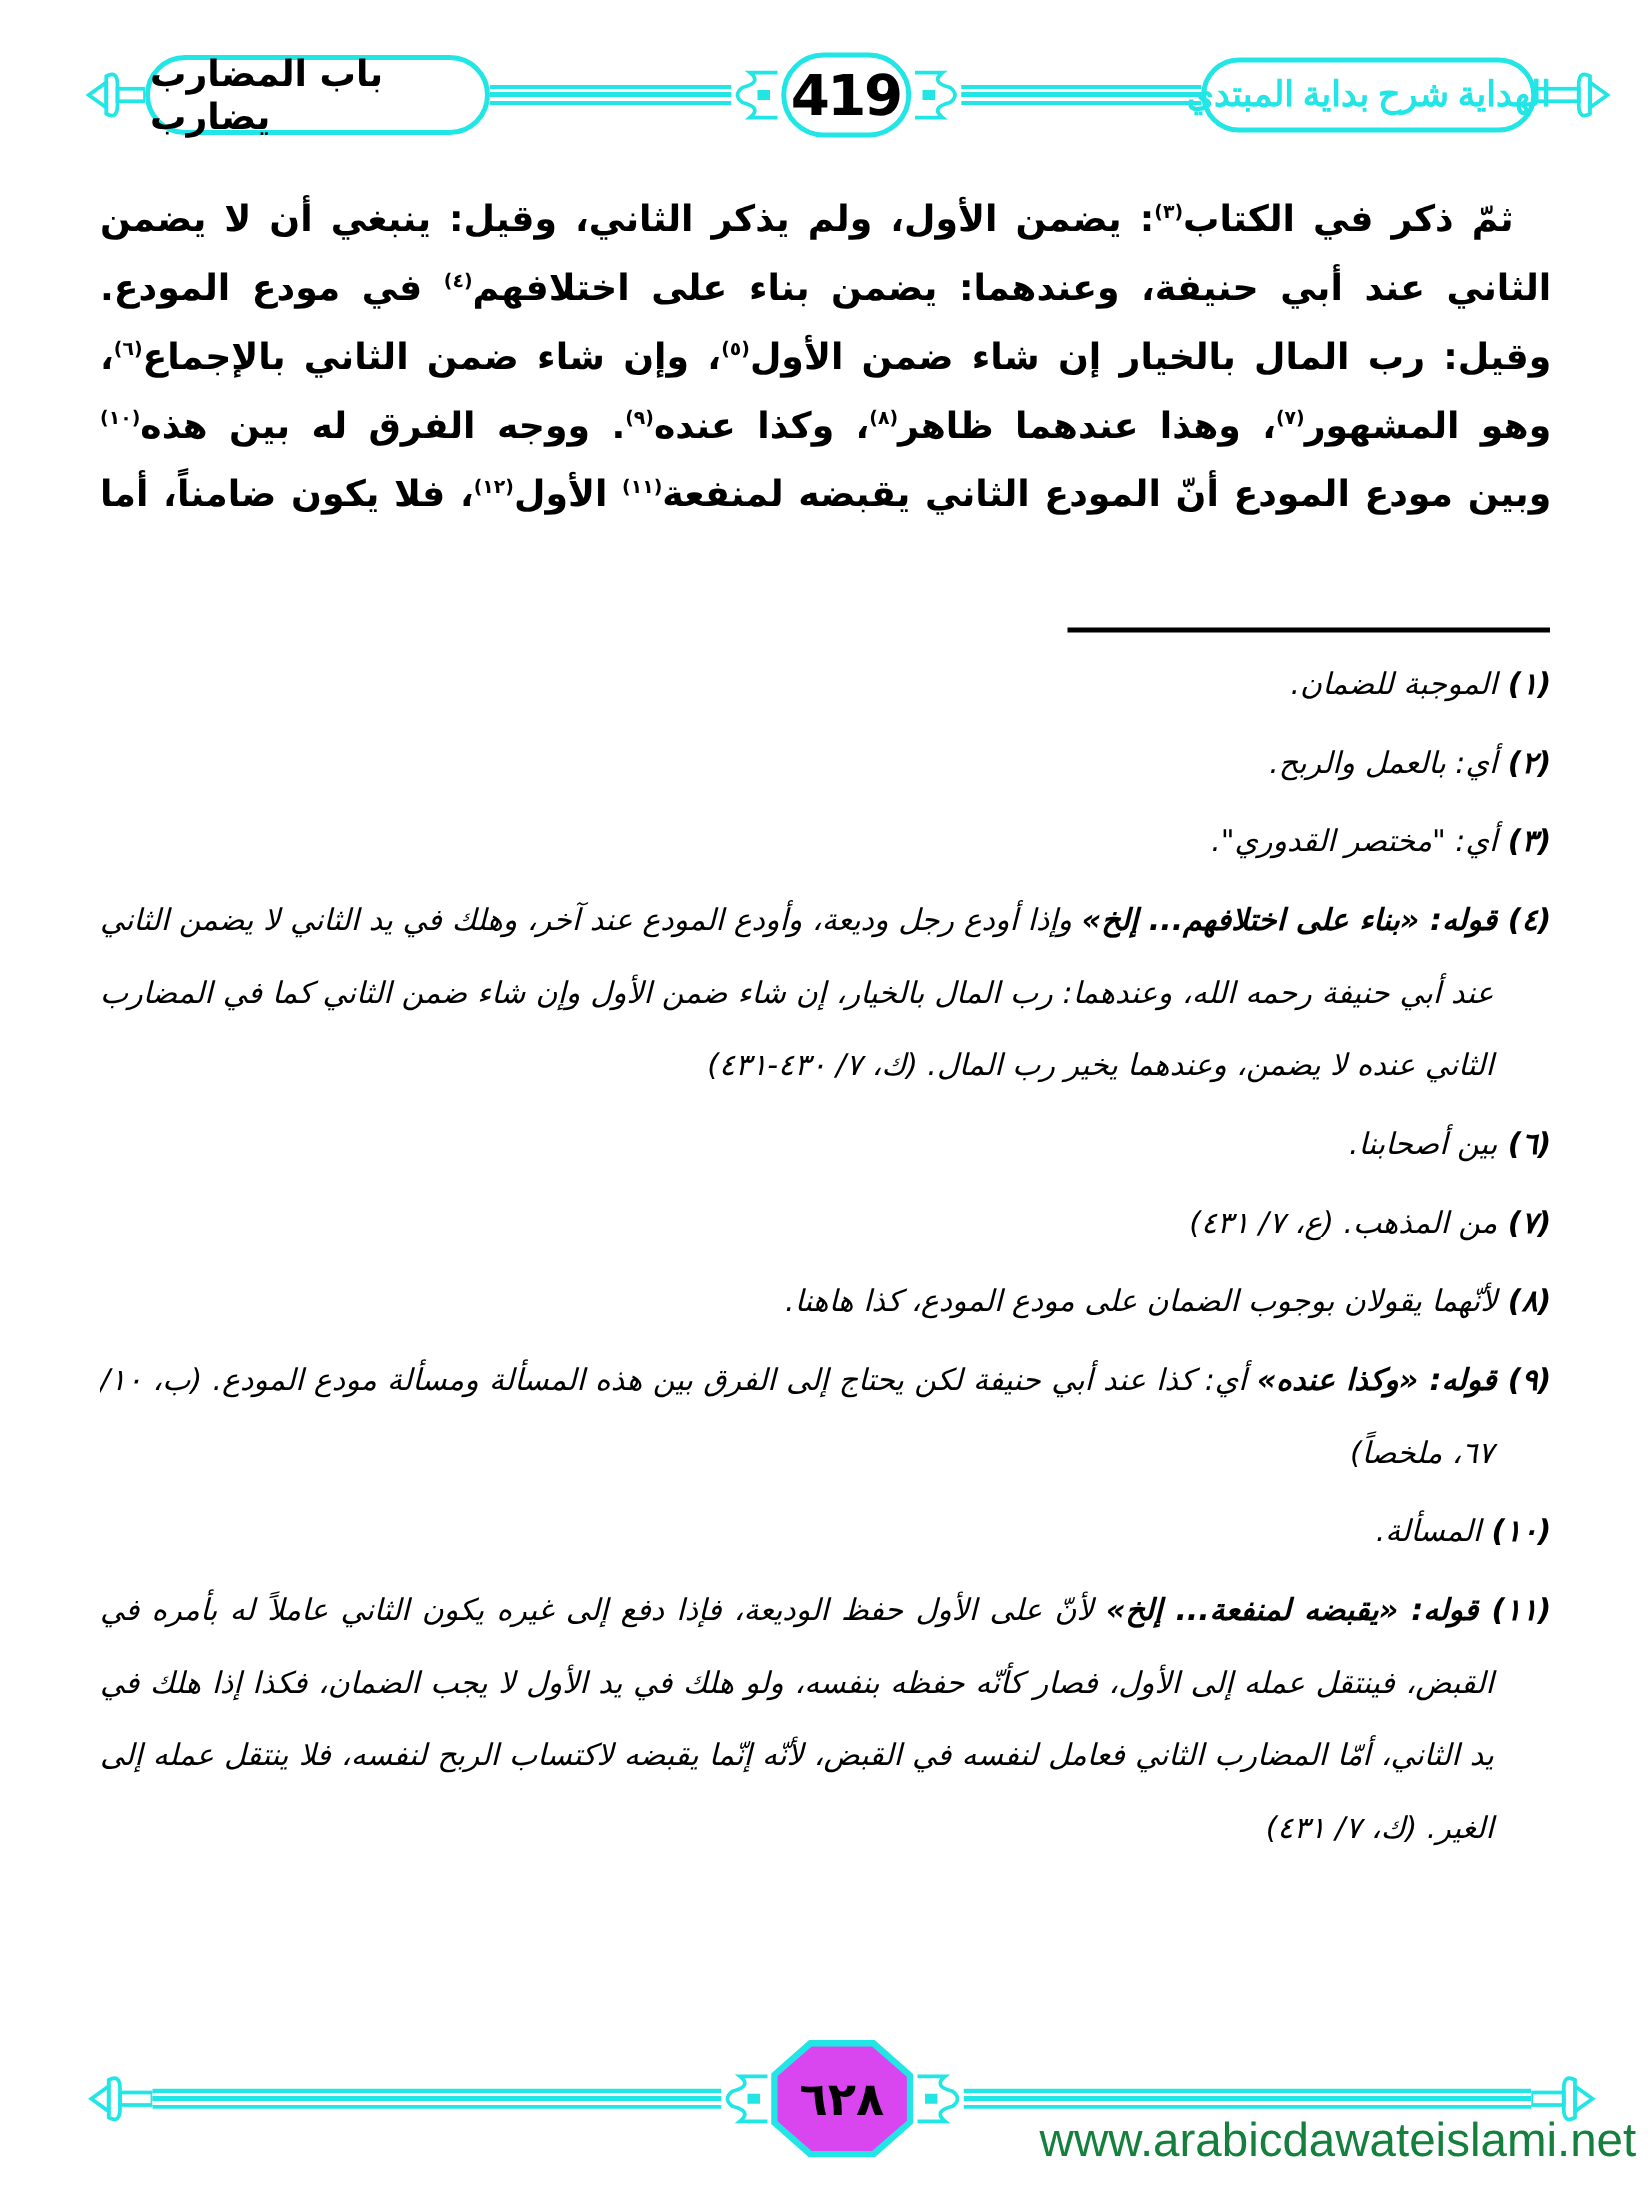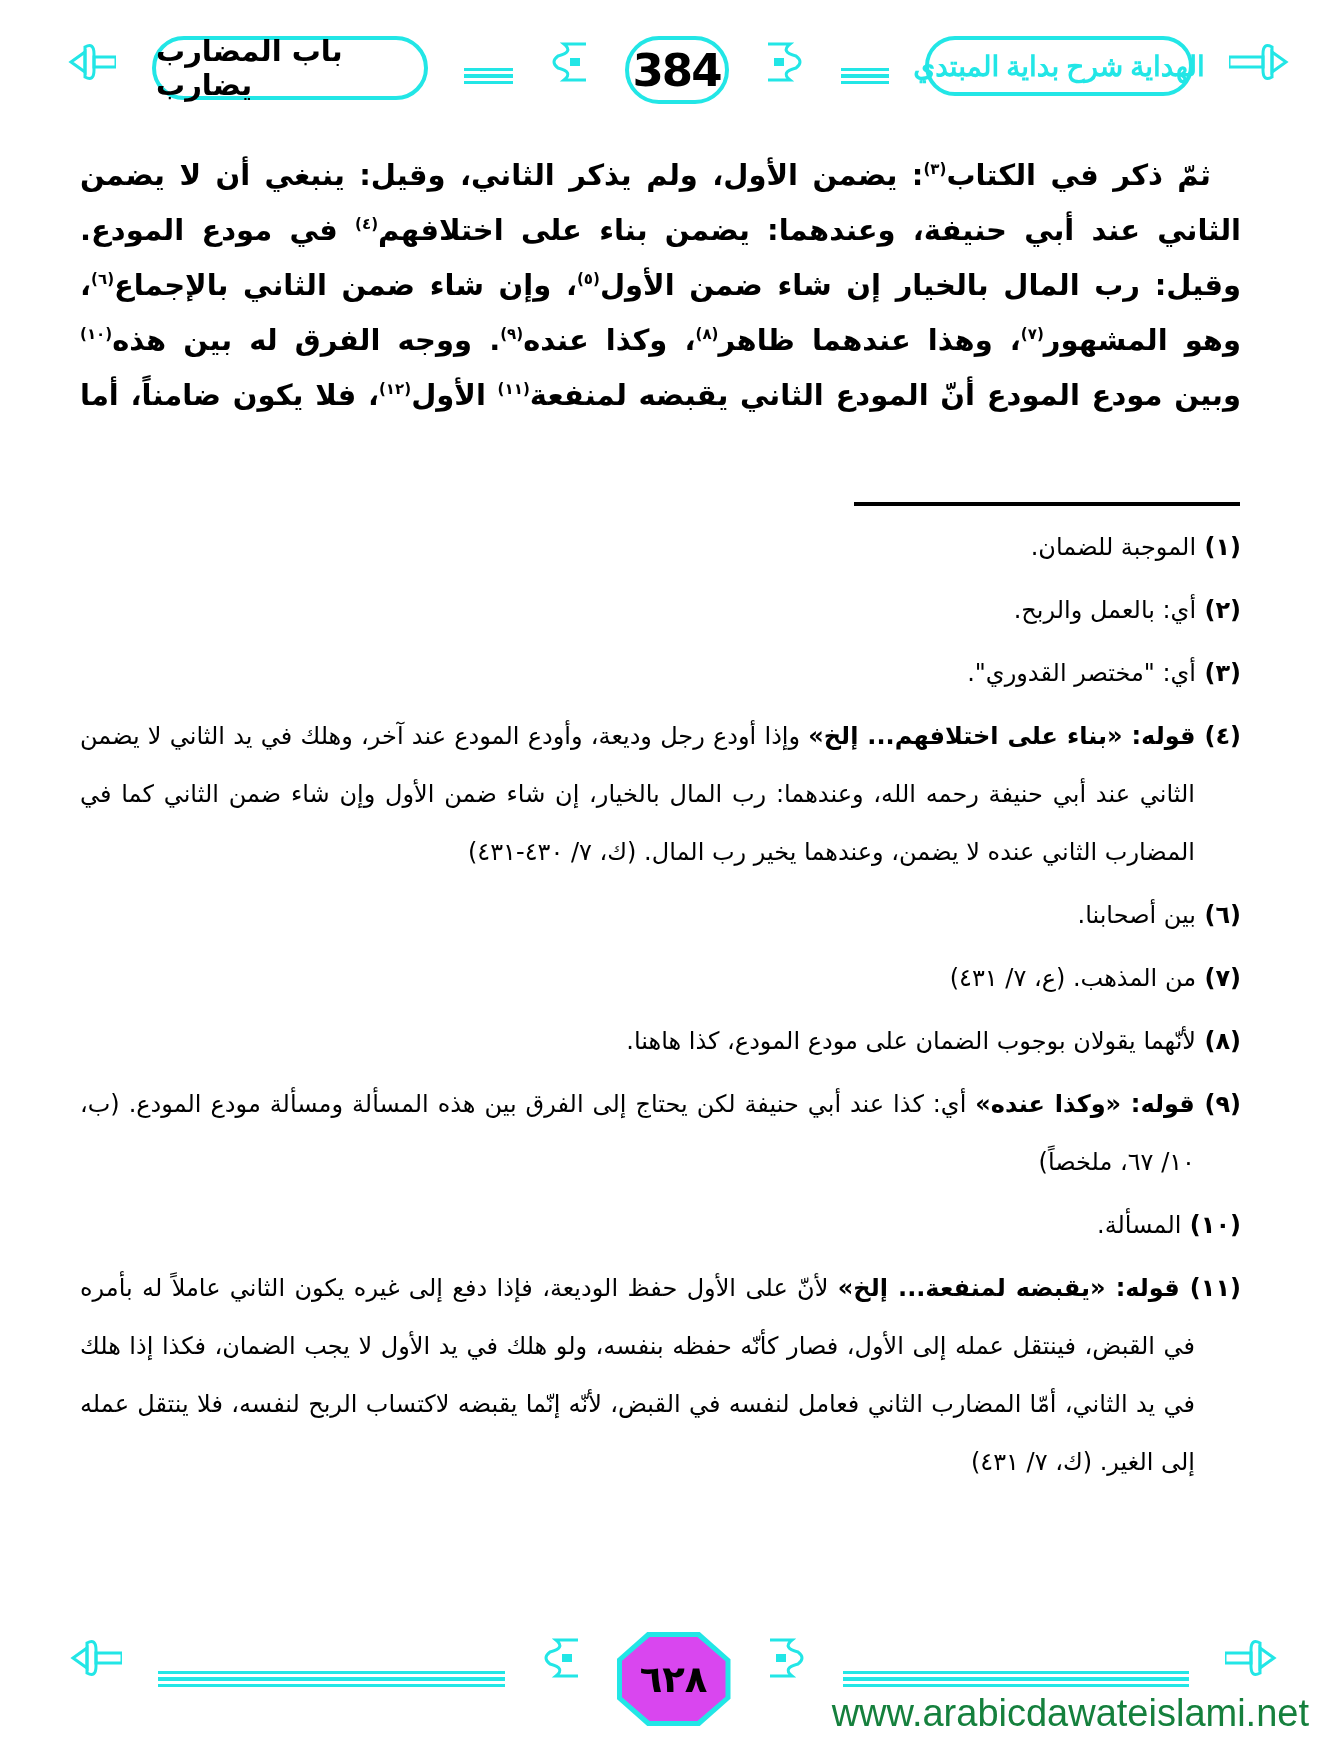--- a/index.html
+++ b/index.html
@@ -1,21 +1,21 @@
 <!DOCTYPE html>
 <html lang="ar"><head>
 <meta charset="utf-8">
 <style>
   :root{ --cy:#22e6e6; --ink:#000; }
   html,body{ margin:0; padding:0; background:#fff; }
   .page{ position:relative; width:1319px; height:1760px; background:#fff; overflow:hidden;
          font-family:"DejaVu Sans",sans-serif; color:var(--ink); }
 
   
-  .band{ position:absolute; display:flex; direction:ltr;gap:36px; }
+  .band{ position:absolute; display:flex; align-items:center; direction:ltr; }
   .top-band{ top:36px; left:68px; right:30px; height:80px; }
   .bottom-band{ top:1632px; left:70px; right:42px; height:94px; }
   .rule3{ flex:1; height:16px; align-self:center;
           background:linear-gradient(to bottom,var(--cy) 0 3px,#fff 3px 6px,var(--cy) 6px 10px,#fff 10px 13px,var(--cy) 13px 16px); }
   .cartouche{ border:4px solid var(--cy); background:#fff; display:flex; align-items:center; justify-content:center; box-sizing:border-box; }
   .cart-chapter{ width:276px; height:64px; border-radius:40px; }
   .cart-chapter span{ font-weight:bold; font-size:29px; }
   .cart-page{ width:104px; height:68px; border-radius:36px; }
   .cart-page span{ font-weight:bold; font-size:45px; letter-spacing:-2px; font-family:"DejaVu Sans",sans-serif; }
   .cart-book{ width:268px; height:60px; border-radius:34px; }
@@ -33,21 +33,21 @@
   .bodytext{ position:absolute; top:148px; right:78px; left:80px; direction:rtl;
              font-size:29px; font-weight:bold; line-height:55px; }
   .bodyp{ margin:0; }
   .bodyp.indent{ text-indent:30px; text-align:justify; text-align-last:justify; }
   .sup{ font-size:0.52em; vertical-align:super; line-height:0; }
 
   
   .fnsep{ position:absolute; top:502px; right:79px; width:386px; height:4px; background:#000; }
   .footnotes{ position:absolute; top:518px; right:78px; left:80px; height:1112px; overflow:hidden;
               direction:rtl; font-size:24px; line-height:58px; }
-  .fn{ margin:0 0 5px 0; padding-right:46px; text-indent:-46px; text-align:justify; }
+  .fn{ margin:0 0 5px 0; padding-right:46px; text-indent:-46px; text-align:justify;font-style:italic; }
   .fn .num{ font-weight:bold; }
   .fn .b{ font-weight:bold; }
 
   
   .watermark{ position:absolute; top:1692px; right:10px; direction:ltr;
               font-family:"Liberation Sans",sans-serif; font-size:38px; color:#15803d; }
 </style>
 </head>
 <body>
 
@@ -61,21 +61,21 @@
     </svg>
     <div class="cartouche cart-chapter">
       <span>باب المضارب يضارب</span>
     </div>
     <div class="rule3"></div>
     <svg class="bracket" width="38" height="52" viewBox="0 0 38 52">
       <path d="M36 8 H14 Q24 16 8 20 Q0 26 8 32 Q24 36 14 44 H36" fill="none" stroke="#22e6e6" stroke-width="3"></path>
       <rect x="20" y="22" width="10" height="8" fill="#22e6e6"></rect>
     </svg>
     <div class="cartouche cart-page">
-      <span>384</span>
+      <span>419</span>
     </div>
     <svg class="bracket flip" width="38" height="52" viewBox="0 0 38 52">
       <path d="M36 8 H14 Q24 16 8 20 Q0 26 8 32 Q24 36 14 44 H36" fill="none" stroke="#22e6e6" stroke-width="3"></path>
       <rect x="20" y="22" width="10" height="8" fill="#22e6e6"></rect>
     </svg>
     <div class="rule3"></div>
     <div class="cartouche cart-book">
       <span>الهداية شرح بداية المبتدي</span>
     </div>
     <svg class="finial flip" width="60" height="52" viewBox="0 0 60 52">

